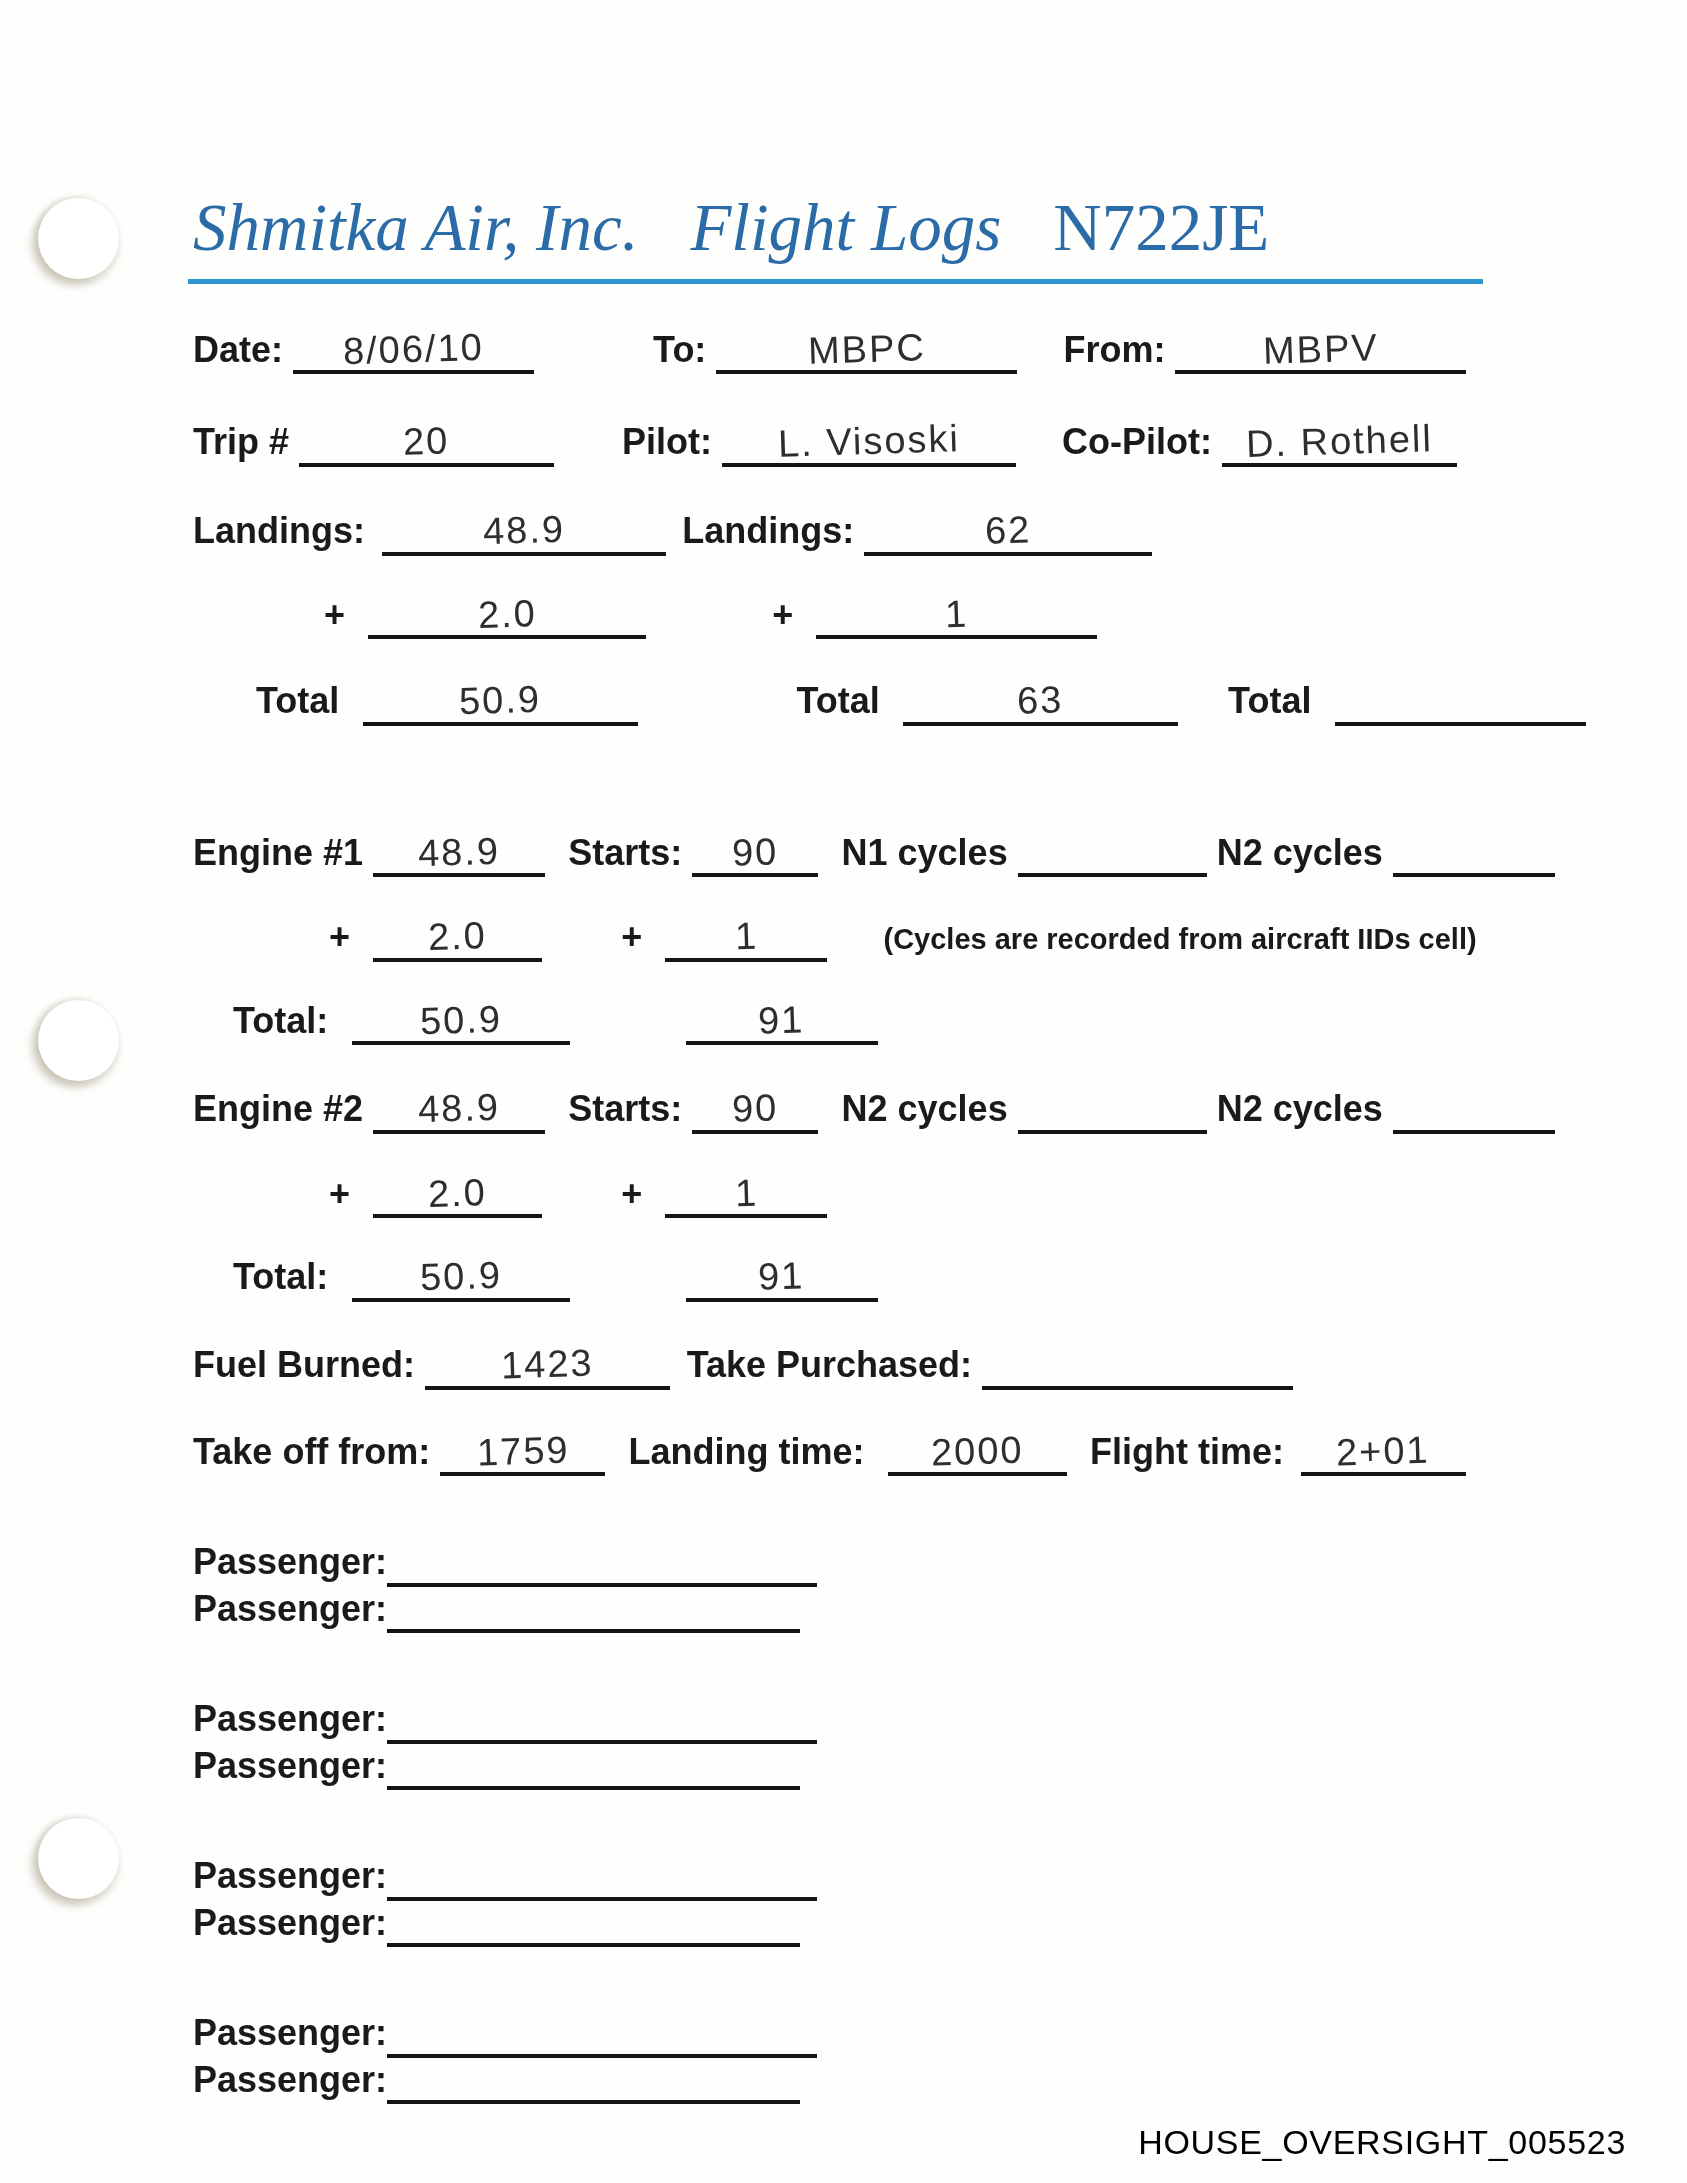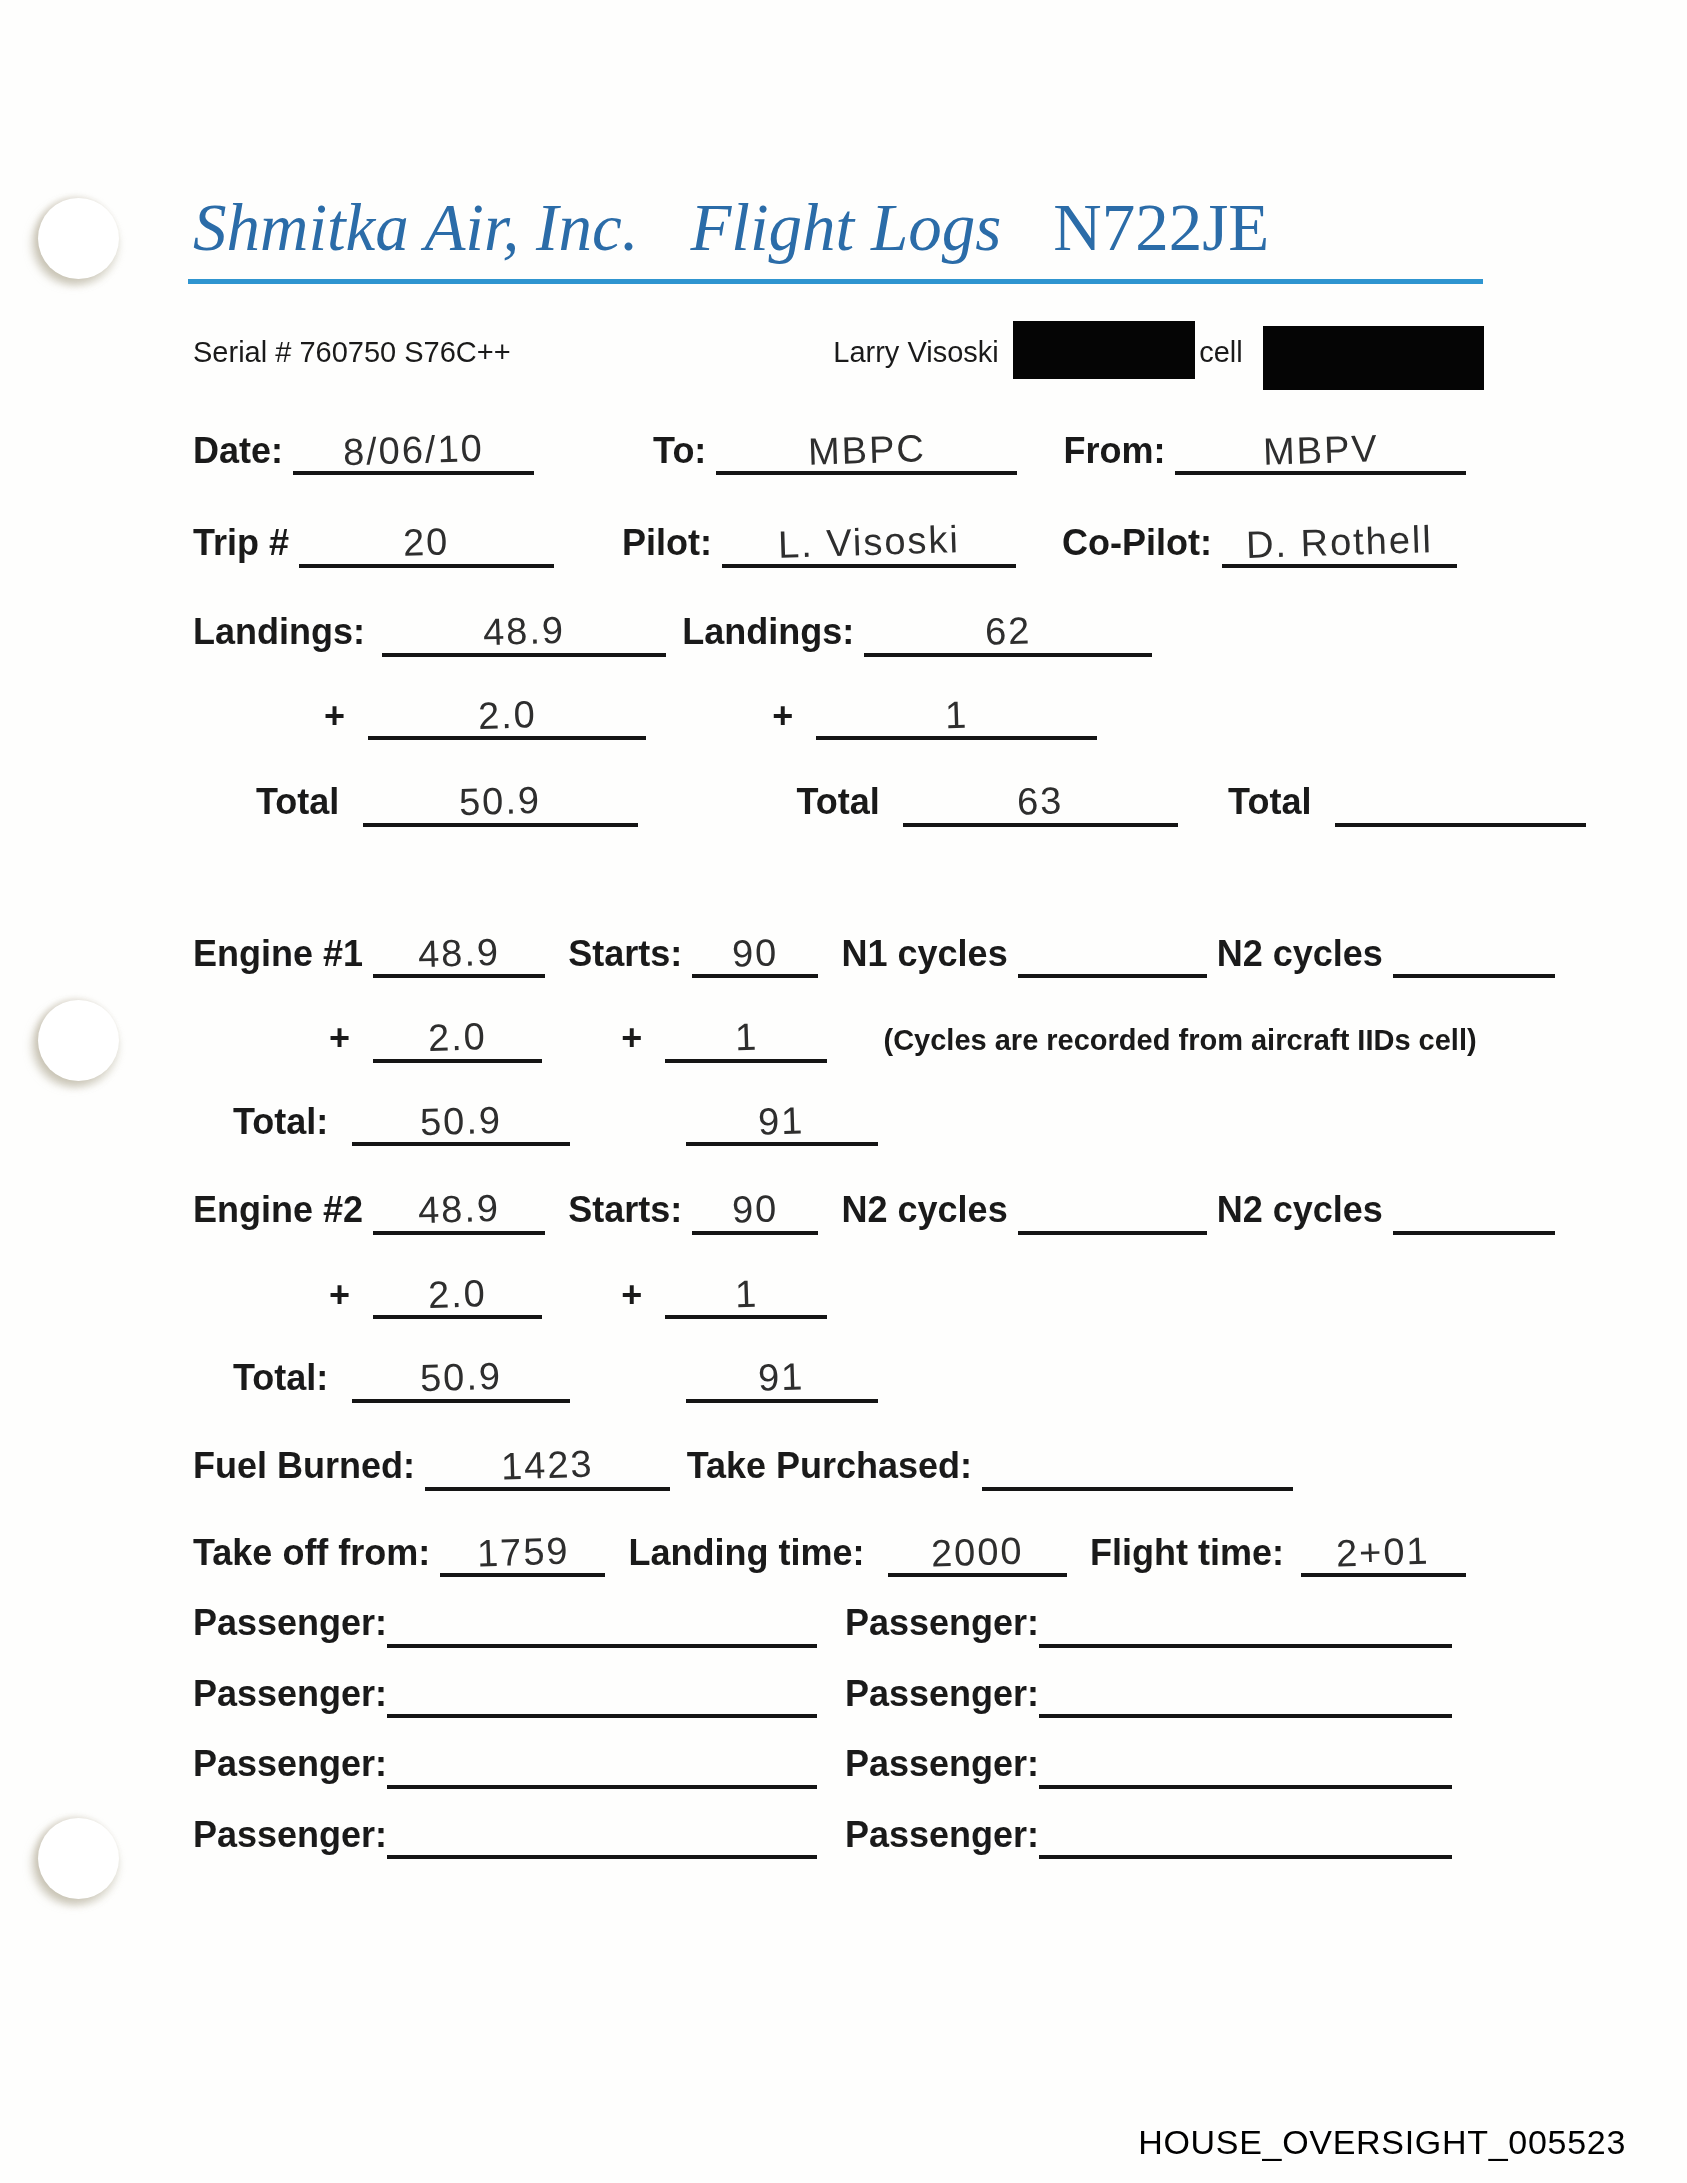--- a/index.html
+++ b/index.html
@@ -99,21 +99,21 @@
   .r-trip   { margin-top: 46px; }
   .r-air    { margin-top: 42px; }
   .r-plus1  { margin-top: 37px; }
   .r-tot1   { margin-top: 40px; }
   .r-eng1   { margin-top: 105px; }
   .r-pluse  { margin-top: 38px; }
   .r-tote   { margin-top: 37px; }
   .r-eng2   { margin-top: 42px; }
   .r-fuel   { margin-top: 41px; }
   .r-time   { margin-top: 40px; }
-  .r-pass   { margin-top: 24px; display: flex; }
+  .r-pass   { margin-top: 64px; display: flex; flex-direction: column; }
 
   .ml10 { margin-left: 6.6px; }  .ml20 { margin-left: 13.2px; }
   .ml55 { margin-left: 36px; }  .ml60 { margin-left: 40px; }
   .ml95 { margin-left: 63px; }  .ml105 { margin-left: 69px; }
   .ml160 { margin-left: 106px; } .ml165 { margin-left: 109px; }
   .ml175 { margin-left: 116px; } .ml190 { margin-left: 58px; }
   .ml198 { margin-left: 131px; } .ml205 { margin-left: 136px; }
   .ml225 { margin-left: 149px; }
 
   .w190 { width: 126px; } .w245 { width: 162px; } .w250 { width: 165px; }
@@ -146,27 +146,20 @@
 <div class="hole hole2"></div>
 <div class="hole hole3"></div>
 
 <div class="content">
 
   <div class="title-row">
     <span class="tsp">Shmitka Air, Inc.</span><span class="tsp">Flight Logs</span><span>N722JE</span>
   </div>
   <div class="rule"></div>
 
-  <div class="serial-row">
-    <span class="serial-left">Serial # 760750 S76C++</span>
-    <span>Larry Visoski</span>
-    <span class="redact redact-1"></span>
-    <span class="cell-lbl">cell</span>
-    <span class="redact redact-2"></span>
-  </div>
 
   <div class="row r-date">
     <span>Date:</span>
     <span class="ul w365"><span class="hw">8/06/10</span></span>
     <span class="ml165">To:</span>
     <span class="ul w455"><span class="hw">MBPC</span></span>
     <span class="ml55">From:</span>
     <span class="ul w440"><span class="hw">MBPV</span></span>
   </div>
 

